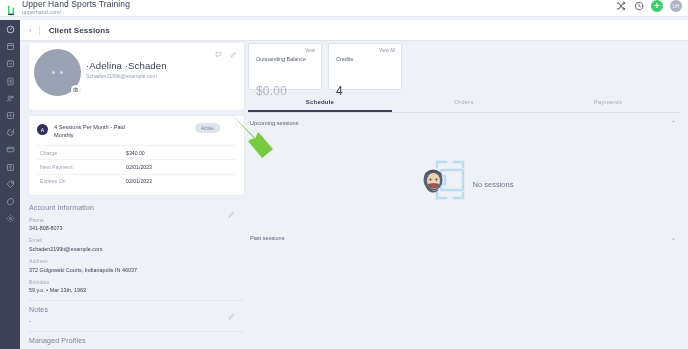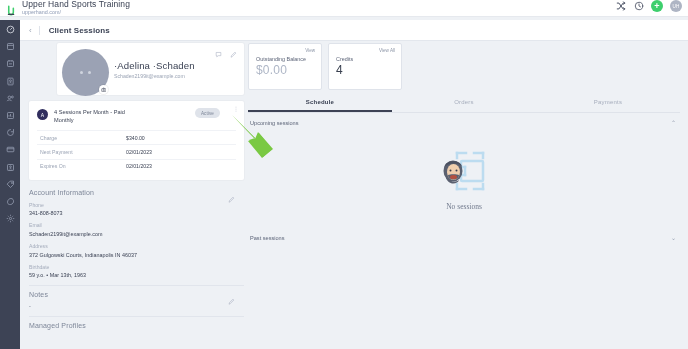--- a/index.html
+++ b/index.html
@@ -56,23 +56,22 @@
   .crumb-div { width: 1px; height: 9px; background: #dfe3ea; }
   .crumb-title { font-size: 8px; color: #3b4254; font-weight: bold; padding-left: 9px; letter-spacing: .1px; }
 
   
   .canvas { position: absolute; left: 20px; top: 41px; width: 668px; height: 308px; background: #eef1f5; }
 
   
   .leftcol { position: absolute; left: 9px; top: 2px; width: 215px; }
 
   .profile-card {
-    background: #fff; border-radius: 2px; height: 52px; position: relative;
+    background: #fff; border-radius: 2px; height: 67px; position: relative;
     box-shadow: 0 0 0 1px rgba(0,0,0,.02);
-    margin-left: 28px;
   }
   .avatar-big {
     position: absolute; left: 5px; top: 6px; width: 47px; height: 47px; border-radius: 50%;
     background: #9ba2b4; display: flex; align-items: center; justify-content: center; gap: 5px;
   }
   .av-dot { width: 3px; height: 3px; border-radius: 50%; background: #cfd4de; }
   .cam-badge {
     position: absolute; right: 1px; bottom: 2px; width: 9px; height: 9px; border-radius: 50%;
     background: #fff; display: flex; align-items: center; justify-content: center;
     box-shadow: 0 0 0 1px rgba(0,0,0,.06);
@@ -119,36 +118,36 @@
 
   
   .rightcol { position: absolute; left: 228px; top: 2px; width: 432px; }
   .stat-row { display: flex; gap: 6px; }
   .stat-card {
     width: 74px; height: 47px; background: #fff; border: 1px solid #dfe3ea; border-radius: 2px;
     position: relative; padding: 5px 7px;
   }
   .stat-link { position: absolute; right: 6px; top: 4px; font-size: 4.6px; color: #8d96a8; }
   .stat-label { font-size: 5.4px; color: #5c6478; margin-top: 7px; }
-  .stat-value { font-size: 12px; margin-top: 1px; letter-spacing: .2px; }
+  .stat-value { font-size: 12px; margin-top: 22px; letter-spacing: .2px; }
   .stat-value.money { color: #aeb6c6; }
   .stat-value.count { color: #39404f; }
 
   .tabs { display: flex; margin-top: 9px; border-bottom: 1px solid #dfe3ea; }
   .tab {
     flex: 1; text-align: center; font-size: 6px; padding-bottom: 5px; color: #a7aebd; letter-spacing: .2px;
   }
   .tab.active { color: #3b4254; font-weight: bold; border-bottom: 2px solid #3d4355; }
 
   .acc-head {
     display: flex; align-items: center; padding: 7px 4px 6px 2px; font-size: 5.6px; color: #5c6478;
   }
   .chev { margin-left: auto; color: #97a0b1; font-size: 6px; line-height: 1; }
 
-  .empty-wrap { height: 96px; display: flex; flex-direction: column; align-items: center; justify-content: center; font-family: Liberation Serif, serif; }
+  .empty-wrap { height: 96px; display: flex; align-items: center; justify-content: center; }
   .empty-text { font-size: 7.5px; color: #70798c; margin-top: 9px; }
 
   .arrow-anno { position: absolute; left: 229px; top: 112px; pointer-events: none; }
 </style>
 </head>
 <body>
 
 <div id="app">
 
   <div class="topbar">

